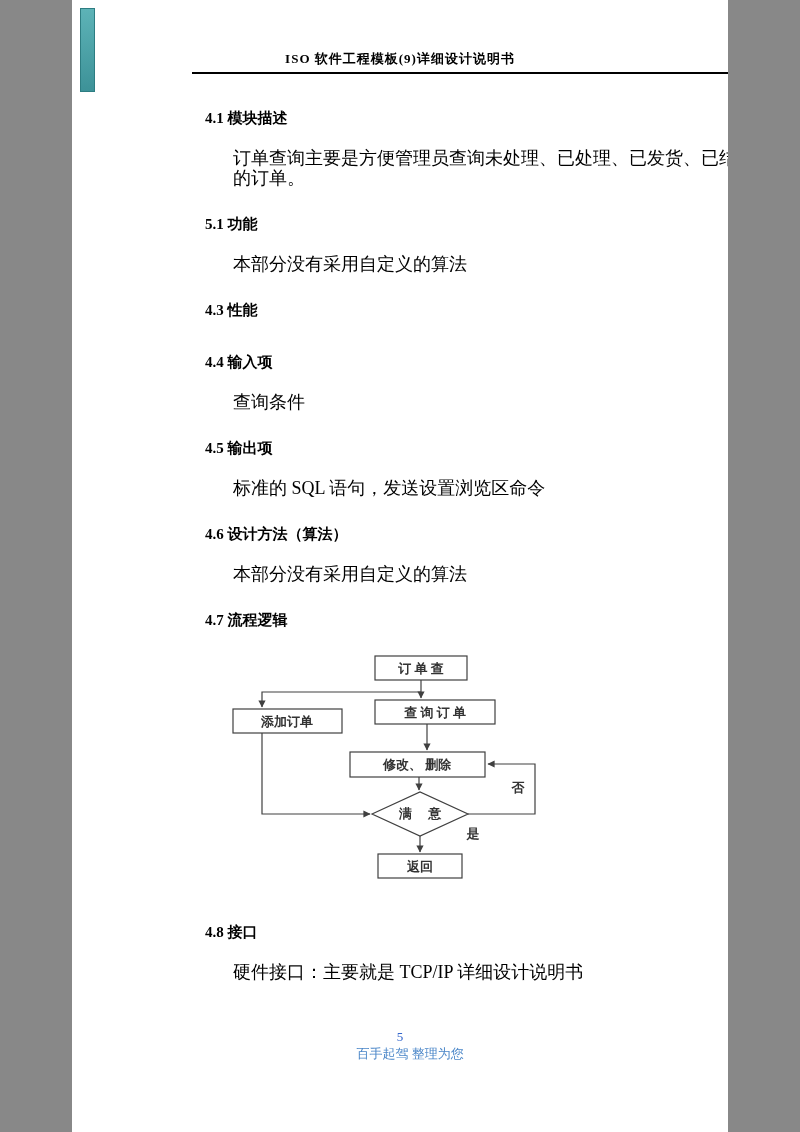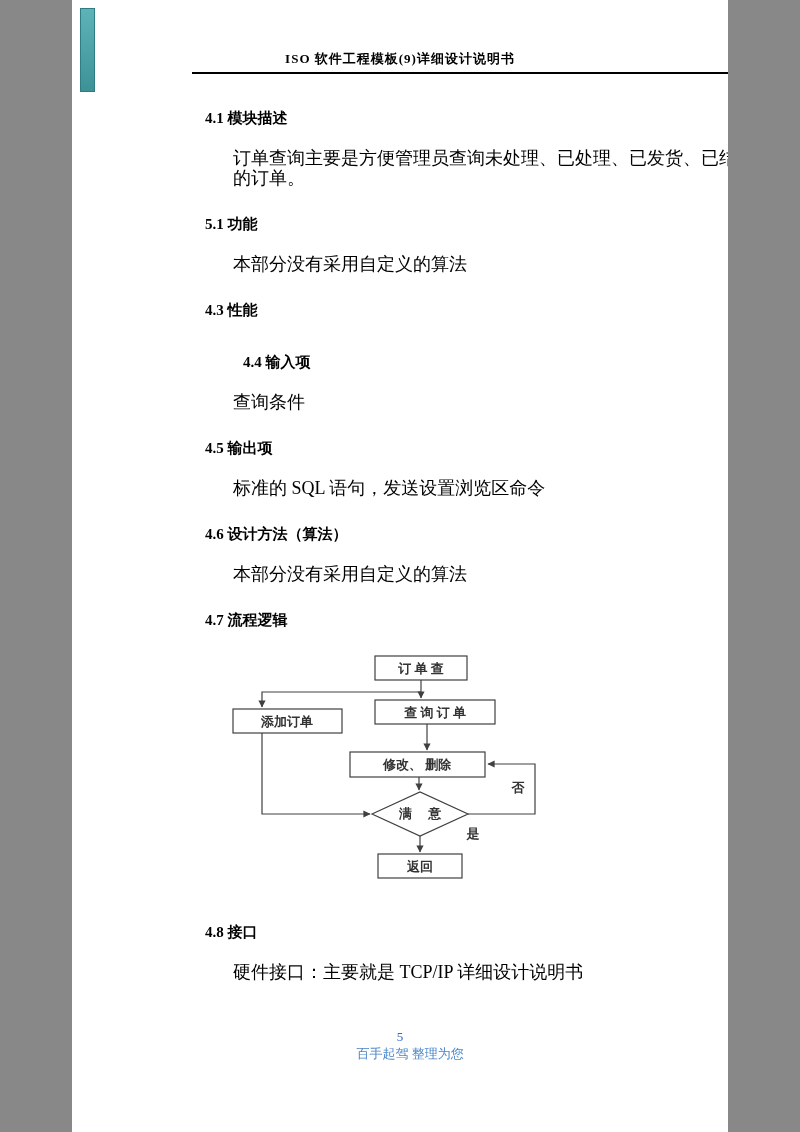--- a/index.html
+++ b/index.html
@@ -44,21 +44,21 @@
     margin:26px 0 0 0;
     font-size:15px;font-weight:bold;
     line-height:20px;
   }
   .section:first-child .heading{margin-top:16px;}
   .section .body{
     margin:20px 0 0 0;
     padding-left:28px;
     font-size:18px;line-height:20px;
   }
-  .section-gap-lg .heading{margin-top:32px;margin-left:38px;}
+  .section-gap-lg .heading{margin-top:32px;}
   
   .flowchart{
     display:block;
     margin:16px 0 0 0;
   }
   .flowchart rect,.flowchart polygon{
     fill:none;stroke:var(--line);stroke-width:1.2;
   }
   .flowchart .flow-line{
     fill:none;stroke:var(--line);stroke-width:1.2;

